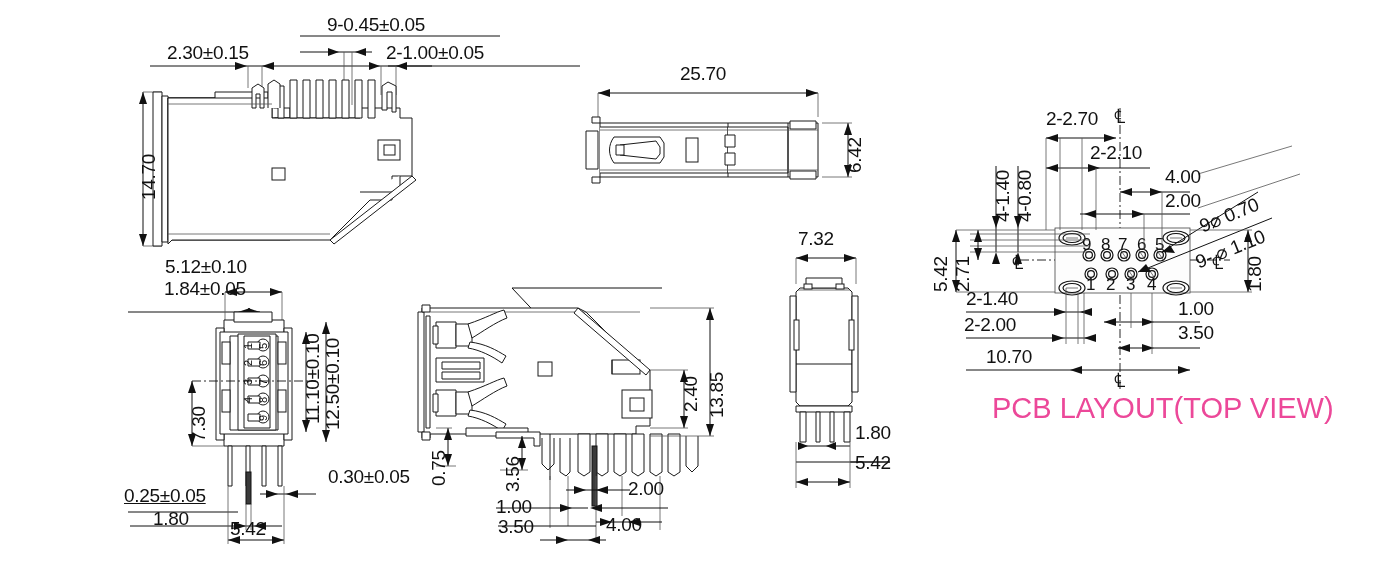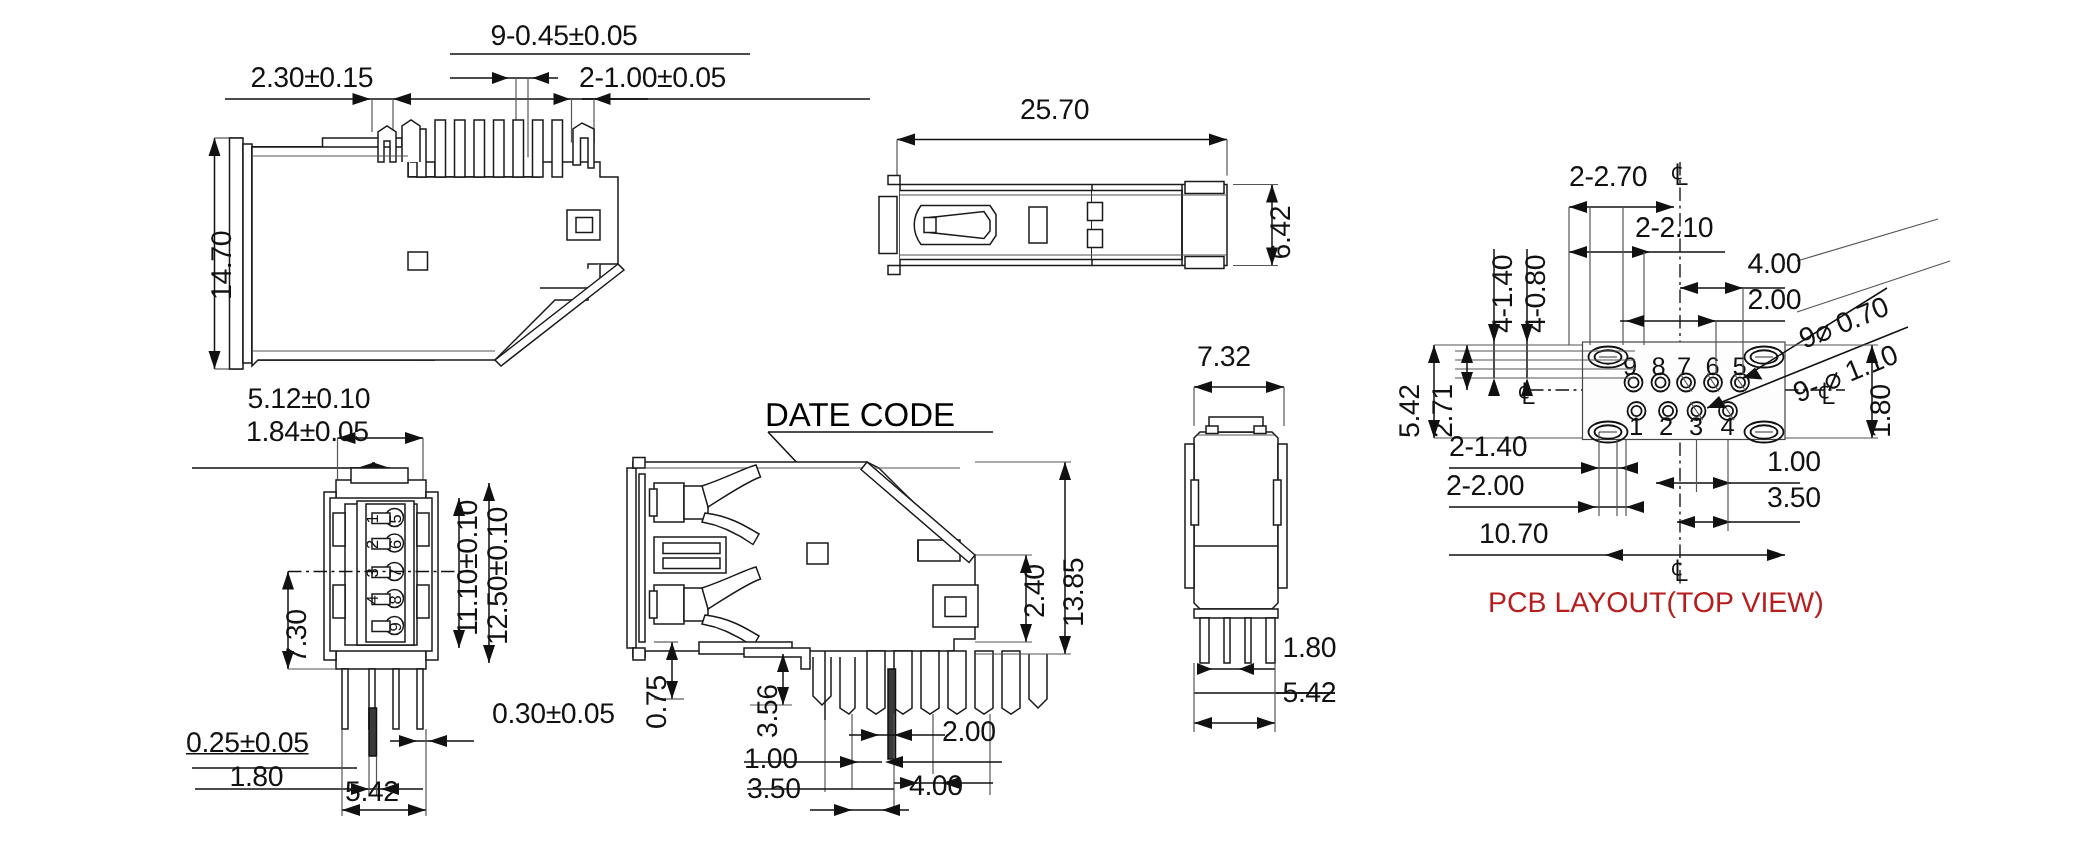--- a/index.html
+++ b/index.html
@@ -14,21 +14,21 @@
     position:absolute;
     font-family:"Liberation Sans", sans-serif;
     font-size:19px;
     color:#111;
     white-space:nowrap;
     letter-spacing:-0.3px;
   }
   .rot90{transform:rotate(-90deg);transform-origin:left top;}
   .rotdiag{transform:rotate(-22deg);transform-origin:left top;}
   .caption{
-    position:absolute;font-size:19px;color:#b91c1c;white-space:nowrap;
+    position:absolute;font-size:29px;color:#ec4899;white-space:nowrap;
   }
   .datecode{position:absolute;font-size:22px;white-space:nowrap;}
   .xmark{position:absolute;font-size:25px;letter-spacing:2px;white-space:nowrap;}
   svg{display:block;overflow:visible;}
   .ln{stroke:#1a1a1a;fill:none;stroke-width:1;}
   .thin{stroke:#555;fill:none;stroke-width:0.8;}
   .fillw{fill:#ffffff;stroke:#1a1a1a;stroke-width:1;}
   .fillw2{fill:#fdfdfd;stroke:#444;stroke-width:0.8;}
   .dimln{stroke:#111;fill:none;stroke-width:1;}
   .center{stroke:#111;fill:none;stroke-width:0.9;stroke-dasharray:9 3 2 3;}
@@ -448,21 +448,20 @@
         <path d="M212 272 l -12 -4 l 0 8 z" fill="#111" stroke="none"></path>
         <path d="M228 272 l 12 -4 l 0 8 z" fill="#111" stroke="none"></path>
         <path d="M196 272 L 262 272"></path>
 
         <path d="M98 276 L 196 276"></path>
         <path d="M168 290 l -12 -4 l 0 8 z" fill="#111" stroke="none"></path>
         <path d="M188 290 l 12 -4 l 0 8 z" fill="#111" stroke="none"></path>
         <path d="M140 290 L 206 290"></path>
       </g>
     </svg>
-    <div class="datecode" style="left:110px;top:14px;">DATE CODE</div>
     <div class="dim rot90" style="left:306px;top:168px;">13.85</div>
     <div class="dim rot90" style="left:280px;top:162px;">2.40</div>
     <div class="dim rot90" style="left:28px;top:236px;">0.75</div>
     <div class="dim rot90" style="left:102px;top:242px;">3.56</div>
     <div class="dim" style="left:96px;top:246px;">1.00</div>
     <div class="dim" style="left:98px;top:266px;">3.50</div>
     <div class="dim" style="left:228px;top:228px;">2.00</div>
     <div class="dim" style="left:206px;top:264px;">4.00</div>
   </div>
 

